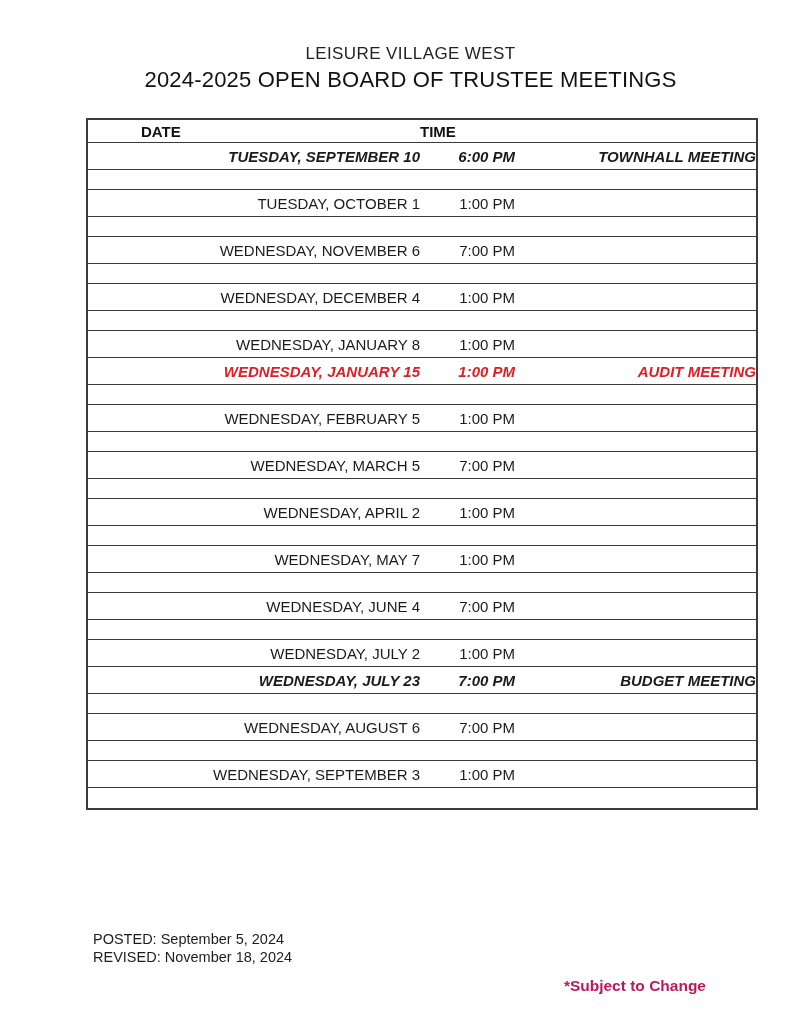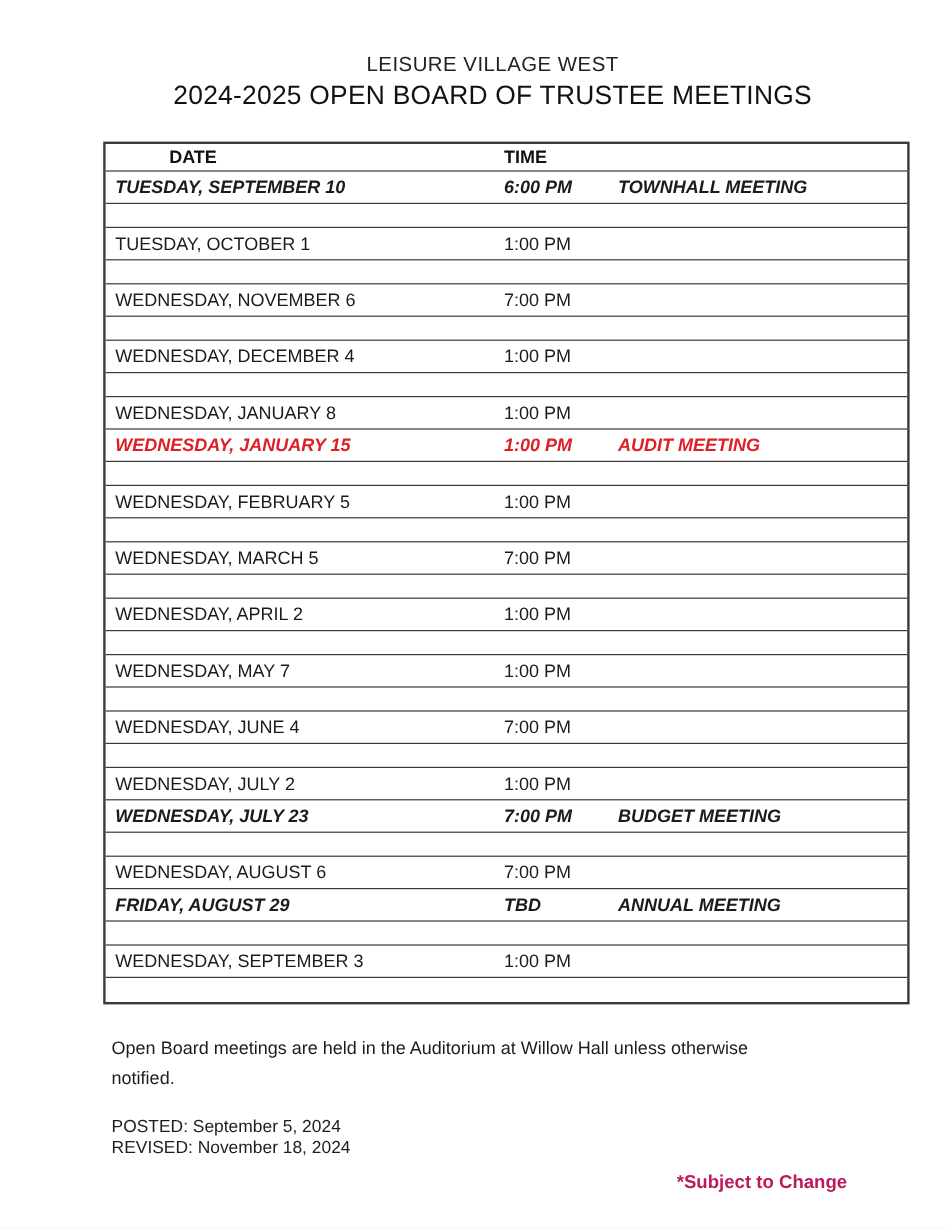--- a/index.html
+++ b/index.html
@@ -45,21 +45,21 @@
     background: #fff;
   }
   .row {
     display: grid;
     grid-template-columns: 332px 95px 1fr;
     align-items: center;
     border-bottom: 1.5px solid var(--line, #3b3b3b);
   }
   .row:last-child { border-bottom: none; }
   .row.header { height: 23px; }
-  .row.data   { height: 27px; }
+  .row.data   { height: 27px; text-align: right; }
   .row.spacer { height: 20px; grid-template-columns: 1fr; }
 
   .cell { overflow: hidden; white-space: nowrap; }
   .cell.date { padding-left: 8px; }
   .cell.time { padding-left: 0; }
   .cell.note { padding-left: 0; }
 
   .row.header .cell { font-weight: 700; font-size: 15px; color: #111; }
   .row.header .cell.date { padding-left: 53px; }
 
@@ -185,36 +185,30 @@
           <div class="cell date">WEDNESDAY, JULY 23</div>
           <div class="cell time">7:00 PM</div>
           <div class="cell note">BUDGET MEETING</div>
         </div>
         <div class="row spacer"></div>
         <div class="row data">
           <div class="cell date">WEDNESDAY, AUGUST 6</div>
           <div class="cell time">7:00 PM</div>
           <div class="cell note"></div>
         </div>
-        <div class="row data em">
-          <div class="cell date">FRIDAY, AUGUST 29</div>
-          <div class="cell time">TBD</div>
-          <div class="cell note">ANNUAL MEETING</div>
-        </div>
         <div class="row spacer"></div>
         <div class="row data">
           <div class="cell date">WEDNESDAY, SEPTEMBER 3</div>
           <div class="cell time">1:00 PM</div>
           <div class="cell note"></div>
         </div>
         <div class="row spacer"></div>
       </div>
   </div>
 
-  <div class="location-note">Open Board meetings are held in the Auditorium at Willow Hall unless otherwise notified.</div>
 
   <div class="posted-block">
     <div>POSTED: September 5, 2024</div>
     <div>REVISED: November 18, 2024</div>
   </div>
 
   <div class="subject-note">*Subject to Change</div>
 
 </div>
 

